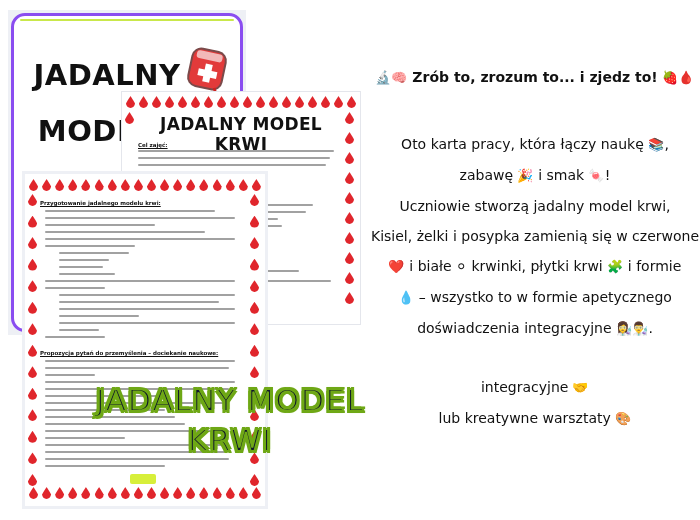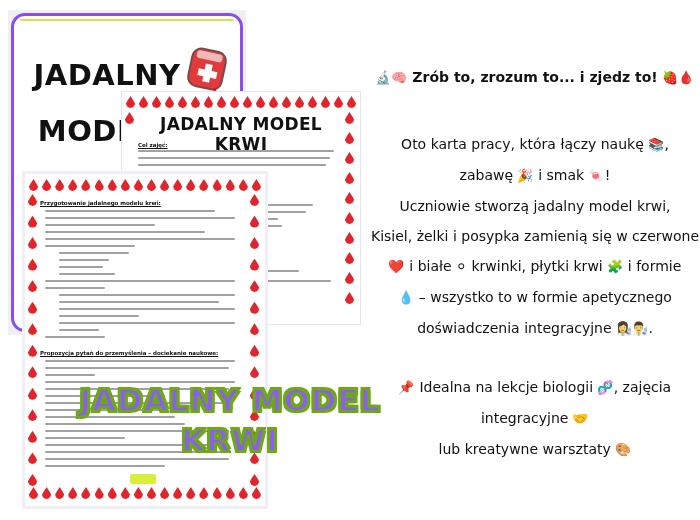--- a/index.html
+++ b/index.html
@@ -50,22 +50,22 @@
     font-weight: 900; font-size: 17px; color: #111; letter-spacing: 0.3px;
   }
   .sheet-heading {
     position: absolute; font-size: 5.5px; font-weight: bold; text-decoration: underline; color: #111;
   }
   .lines { position: absolute; }
   .line { height: 2px; background: #8a8a8a; margin-bottom: 5px; border-radius: 1px; opacity: 0.8; }
 
   .overlay-title {
     position: absolute; left: 60px; top: 380px; width: 340px; text-align: center;
-    font-family: "DejaVu Sans", sans-serif; font-weight: bold; font-size: 31px; line-height: 40px;
-    color: #8b5cf6; letter-spacing: 1px;
+    font-family: "DejaVu Sans", sans-serif; font-weight: normal; font-size: 31px; line-height: 40px;
+    color: #0f172a; letter-spacing: 1px;
     -webkit-text-stroke: 2px #6fa816;
     text-shadow: 0 0 3px #6fa816, 2px 2px 0 #6fa816, -2px -2px 0 #6fa816, 2px -2px 0 #6fa816, -2px 2px 0 #6fa816;
   }
   .logo {
     position: absolute; left: 130px; top: 474px; width: 26px; height: 10px;
     background: #d7ef3a; border-radius: 2px;
   }
 
   
   .desc {
@@ -312,25 +312,20 @@
     <span>– wszystko to w formie apetycznego</span>
   </p>
   <p>
     <span>doświadczenia integracyjne</span>
     <span class="emo">👩‍🔬👨‍🔬</span><span>.</span>
   </p>
 
   <div class="gap"></div>
 
   <p>
-    <span class="emo">📌</span>
-    <span>Idealna na lekcje biologii</span>
-    <span class="emo">🧬</span><span>, zajęcia</span>
-  </p>
-  <p>
     <span>integracyjne</span>
     <span class="emo">🤝</span>
   </p>
   <p>
     <span>lub kreatywne warsztaty</span>
     <span class="emo">🎨</span>
   </p>
 </div>
 
 </body></html>

